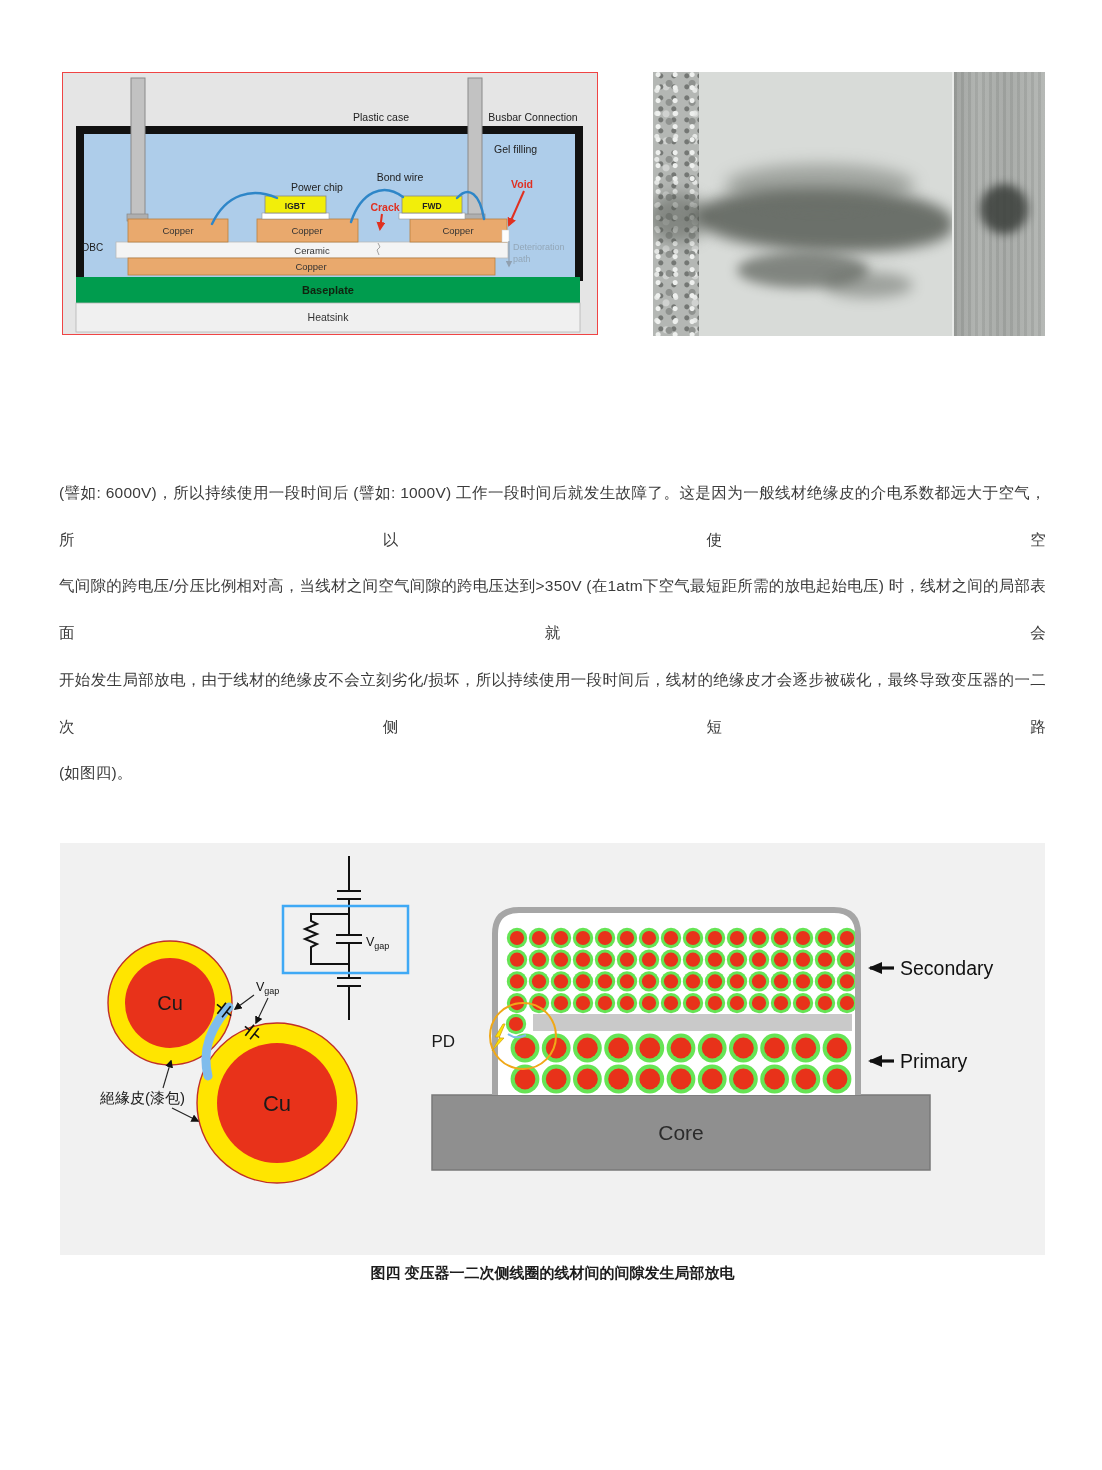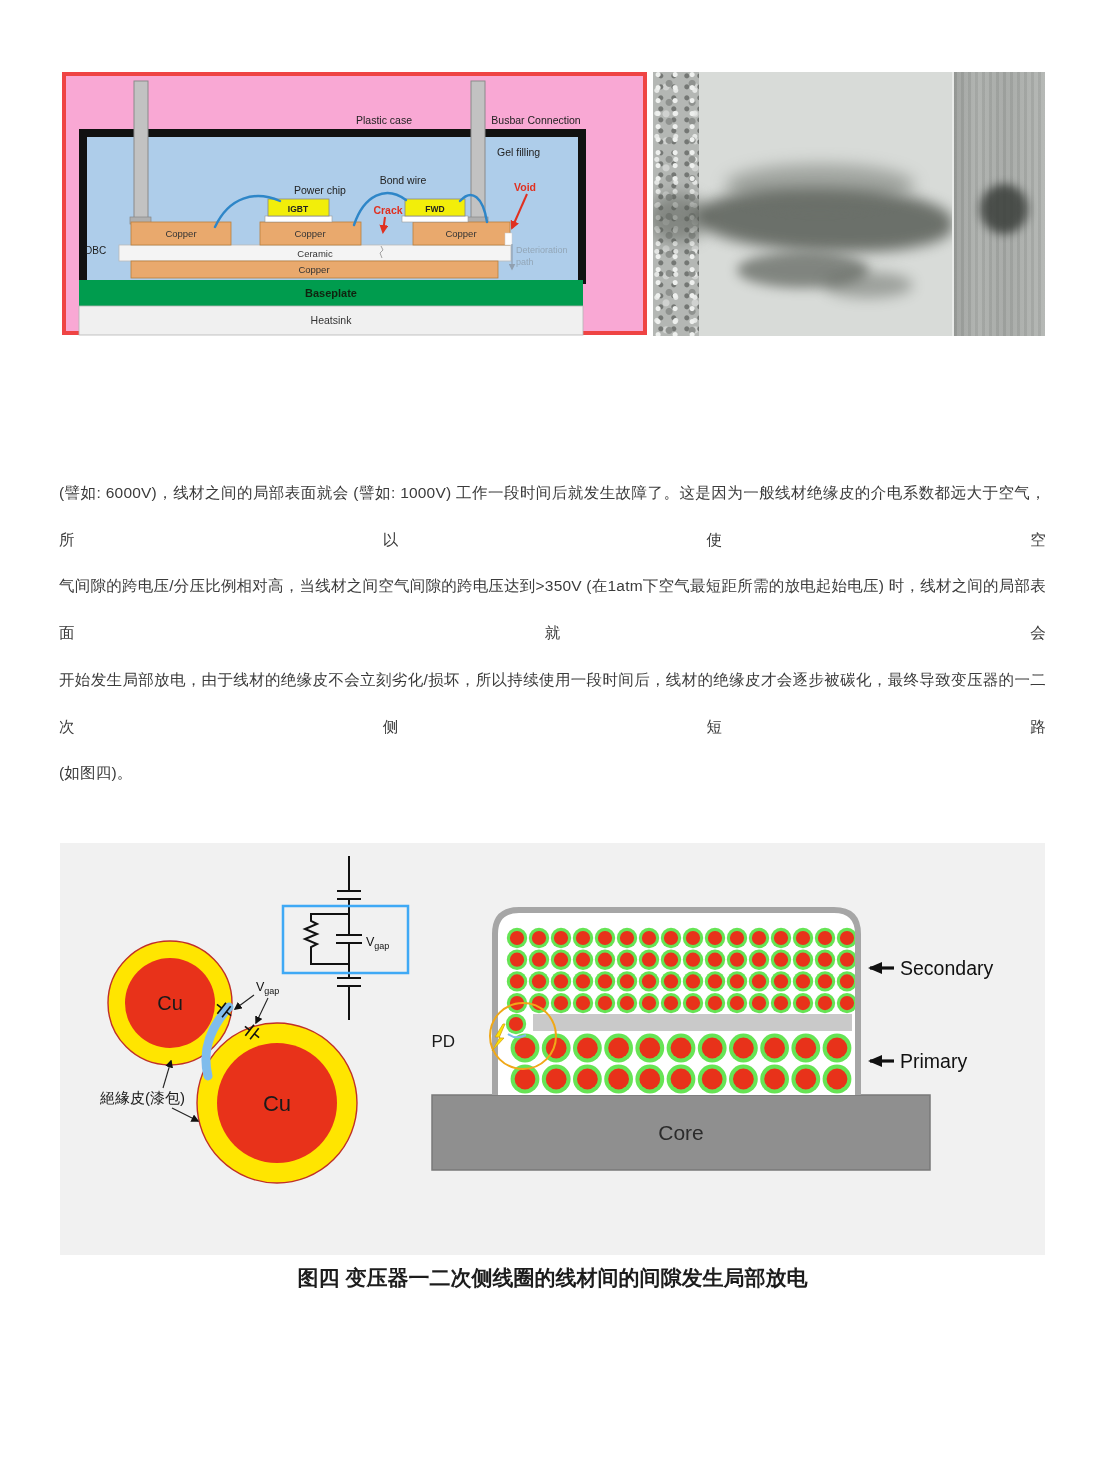--- a/index.html
+++ b/index.html
@@ -1,22 +1,22 @@
 <!DOCTYPE html>
 <html><head>
 <meta charset="utf-8">
 <style>
   * { margin:0; padding:0; box-sizing:border-box; }
   html,body { background:#ffffff; }
   .page { position:relative; width:1102px; height:1470px; background:#fff; overflow:hidden;
           font-family:"Liberation Sans", sans-serif; }
 
   
-  .module-panel { position:absolute; left:62px; top:72px; width:585px; height:263px;
-                  background:#f9a8d4; border:4px solid #ef4444; }
+  .module-panel { position:absolute; left:62px; top:72px; width:536px; height:263px;
+                  background:#e5e5e5; border:1px solid #ef4444; }
   .module-panel svg { display:block; }
 
   
   .photo { position:absolute; left:653px; top:72px; width:392px; height:264px;
            background:#d8dbd8; overflow:hidden; }
   .photo .pleft { position:absolute; left:0; top:0; width:46px; height:100%;
     background-color:#b4b7b4;
     background-image:
       radial-gradient(circle at 30% 20%, #eef0ee 0 2px, rgba(0,0,0,0) 3px),
       radial-gradient(circle at 70% 60%, #8f928f 0 3px, rgba(0,0,0,0) 4px),
@@ -45,21 +45,21 @@
   
   .bodytext { position:absolute; left:59px; top:470px; width:987px;
     font-size:15.5px; color:#3b3b3b; line-height:46.7px; letter-spacing:.2px; }
   .bodytext .jline { text-align:justify; text-align-last:justify; white-space:normal; }
   .bodytext .jline.last { text-align-last:left; }
 
   
   .fig4 { position:absolute; left:60px; top:843px; width:985px; height:412px; }
   .fig4 svg { display:block; }
   .caption { position:absolute; left:60px; top:1264px; width:985px;
-    text-align:center; font-size:21px; font-weight:bold; color:#1c1c1c; }
+    text-align:center; font-size:15px; font-weight:bold; color:#1c1c1c; }
 
   text { font-family:"Liberation Sans", sans-serif; }
 </style>
 </head>
 <body>
 
 <div class="page">
 
   <div class="module-panel">
     <svg width="534" height="261" viewBox="63 73 534 261">
@@ -138,21 +138,21 @@
     <div class="band"></div>
     <div class="band2"></div>
     <div class="blotch"></div>
     <div class="blotch2"></div>
     <div class="pright">
       <div class="blob"></div>
     </div>
   </div>
 
   <div class="bodytext">
-    <div class="jline">(譬如: 6000V)，线材之间的局部表面就会 (譬如: 1000V) 工作一段时间后就发生故障了。这是因为一般线材绝缘皮的介电系数都远大于空气，所以使空</div>
+    <div class="jline">(譬如: 6000V)，所以持续使用一段时间后 (譬如: 1000V) 工作一段时间后就发生故障了。这是因为一般线材绝缘皮的介电系数都远大于空气，所以使空</div>
     <div class="jline">气间隙的跨电压/分压比例相对高，当线材之间空气间隙的跨电压达到&gt;350V (在1atm下空气最短距所需的放电起始电压) 时，线材之间的局部表面就会</div>
     <div class="jline">开始发生局部放电，由于线材的绝缘皮不会立刻劣化/损坏，所以持续使用一段时间后，线材的绝缘皮才会逐步被碳化，最终导致变压器的一二次侧短路</div>
     <div class="jline last">(如图四)。</div>
   </div>
 
   <div class="fig4">
     <svg id="fig4svg" width="985" height="412" viewBox="60 843 985 412">
       <defs>
         <marker id="blkArrS" markerUnits="userSpaceOnUse" markerWidth="8" markerHeight="8" refX="6.5" refY="4" orient="auto">
           <path d="M0,0 L8,4 L0,8 z" fill="#111"></path>

